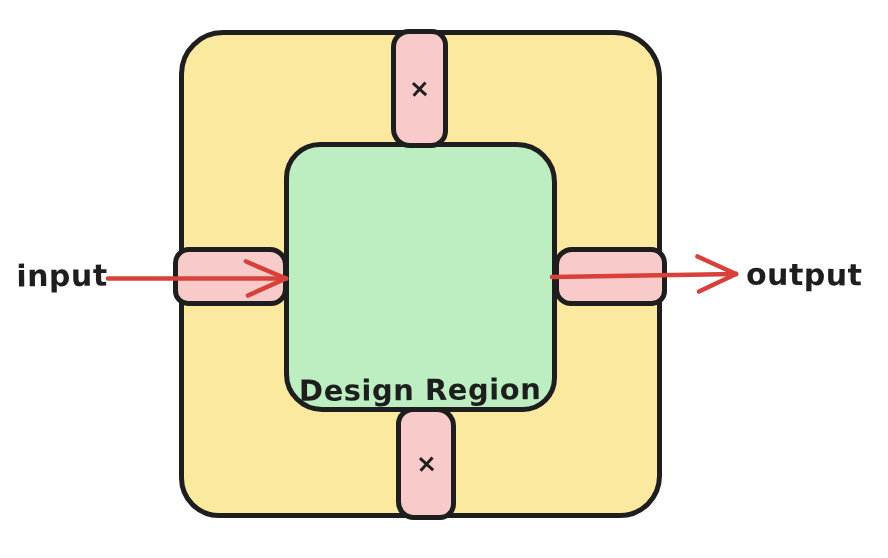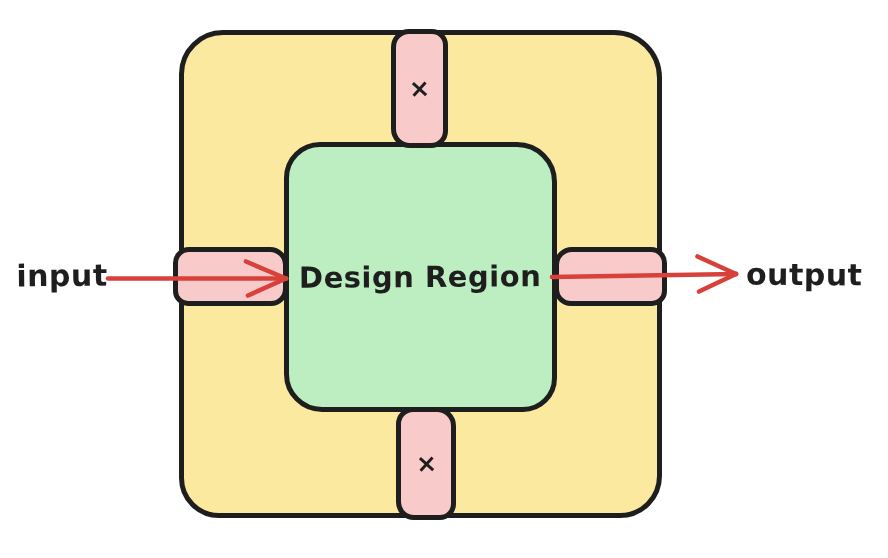--- a/index.html
+++ b/index.html
@@ -26,21 +26,21 @@
     width: 483px; height: 488px;
     background: #fbe9a0;
     border-radius: 44px 48px 42px 40px;
   }
   .inner-box {
     left: 284px; top: 142px;
     width: 273px; height: 270px;
     background: #bceec1;
     border-radius: 36px 40px 34px 38px;
     display: flex;
-    align-items: center;
+    align-items: flex-end;
     justify-content: center;
   }
   .design-label {
     font-size: 29px;
     font-weight: 600;
     letter-spacing: 0.5px;
     white-space: nowrap;
     transform: rotate(-0.4deg);
   }
   .port {

